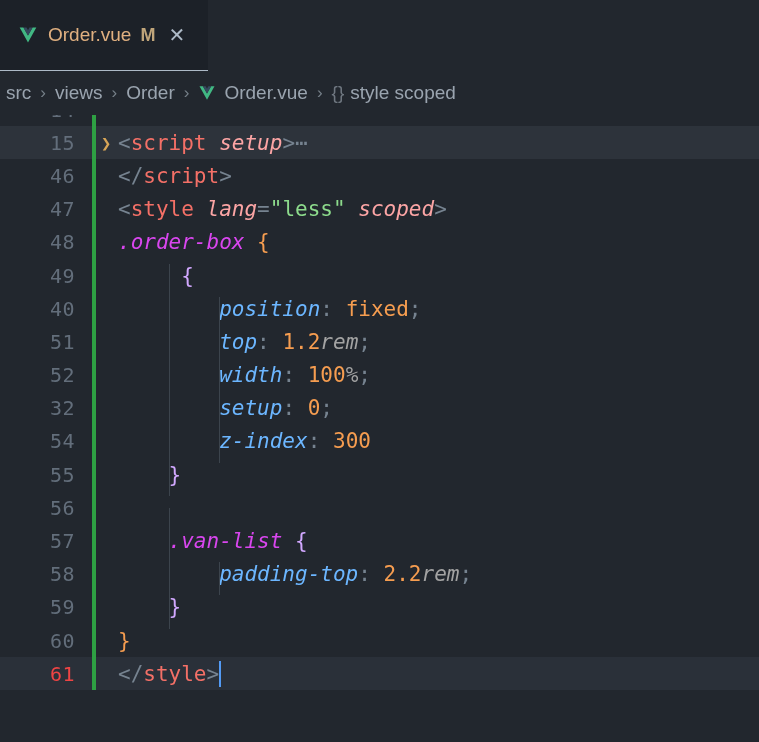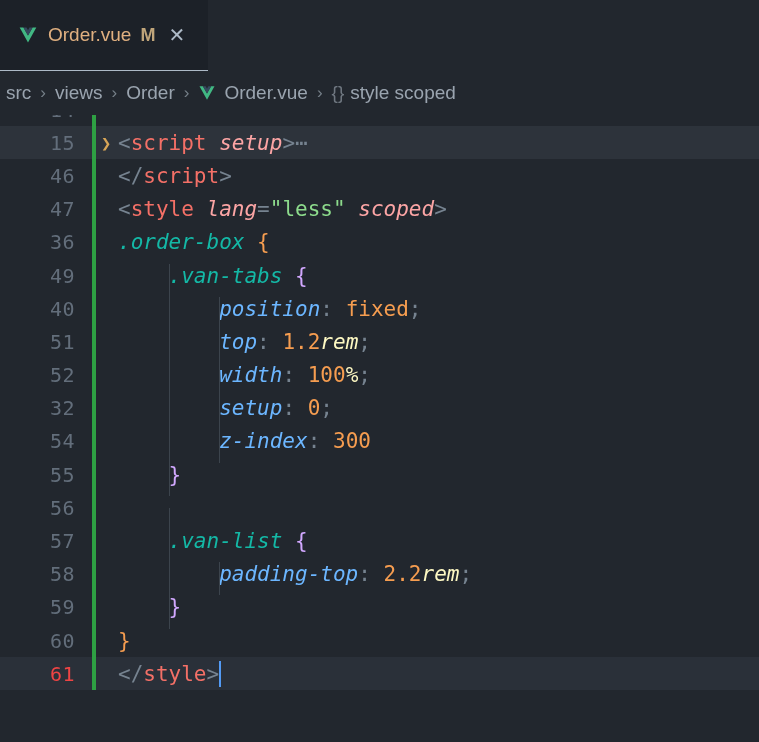--- a/index.html
+++ b/index.html
@@ -152,25 +152,25 @@
     height: 33.2px;
     background: #3c444d;
   }
 
   
   .t-punct   { color: #768390; }
   .t-tag     { color: #f47067; }
   .t-attr    { color: #fca5a5; font-style: italic; }
   .t-eq      { color: #768390; }
   .t-str     { color: #8ddb8c; }
-  .t-sel     { color: #14b8a6; font-style: italic; }
+  .t-sel     { color: #d946ef; font-style: italic; }
   .t-prop    { color: #6cb6ff; font-style: italic; text-align: right; }
   .t-colon   { color: #768390; }
   .t-val     { color: #f69d50; text-align: right; }
-  .t-unit    { color: #fef9c3; font-style: italic; }
+  .t-unit    { color: #a3a3a3; font-style: italic; }
   .t-semi    { color: #768390; }
   .t-br1     { color: #f69d50; }
   .t-br2     { color: #d2a8ff; }
   .t-ellipsis{ color: #768390; }
 
   .cursor {
     display: inline-block;
     width: 2px;
     height: 26px;
     background: #539bf5;
@@ -220,22 +220,22 @@
     <span class="bc-item">style scoped</span>
   </span>
 </div>
 
 <div class="editor">
   <div class="code-rows" id="code-rows">
       <div class="row"><div class="lineno">14</div><div class="gitmark"></div><div class="code"></div></div>
       <div class="row folded"><div class="lineno">15</div><div class="gitmark"></div><div class="fold-chevron">❯</div><div class="code"><span class="t-punct">&lt;</span><span class="t-tag">script</span><span> </span><span class="t-attr">setup</span><span class="t-punct">&gt;</span><span class="t-ellipsis">⋯</span></div></div>
       <div class="row"><div class="lineno">46</div><div class="gitmark"></div><div class="code"><span class="t-punct">&lt;/</span><span class="t-tag">script</span><span class="t-punct">&gt;</span></div></div>
       <div class="row"><div class="lineno">47</div><div class="gitmark"></div><div class="code"><span class="t-punct">&lt;</span><span class="t-tag">style</span><span> </span><span class="t-attr">lang</span><span class="t-eq">=</span><span class="t-str">"less"</span><span> </span><span class="t-attr">scoped</span><span class="t-punct">&gt;</span></div></div>
-      <div class="row"><div class="lineno">36</div><div class="gitmark"></div><div class="code"><span class="t-sel">.order-box</span><span> </span><span class="t-br1">{</span></div></div>
-      <div class="row"><div class="lineno">49</div><div class="gitmark"></div><div class="code"><div class="guide" style="left: 50.6px;"></div><span>    </span><span class="t-sel">.van-tabs</span><span> </span><span class="t-br2">{</span></div></div>
+      <div class="row"><div class="lineno">48</div><div class="gitmark"></div><div class="code"><span class="t-sel">.order-box</span><span> </span><span class="t-br1">{</span></div></div>
+      <div class="row"><div class="lineno">49</div><div class="gitmark"></div><div class="code"><div class="guide" style="left: 50.6px;"></div><span>    </span><span> </span><span class="t-br2">{</span></div></div>
       <div class="row"><div class="lineno">40</div><div class="gitmark"></div><div class="code"><div class="guide" style="left: 50.6px;"></div><div class="guide" style="left: 101.2px;"></div><span>        </span><span class="t-prop">position</span><span class="t-colon">:</span><span> </span><span class="t-val">fixed</span><span class="t-semi">;</span></div></div>
       <div class="row"><div class="lineno">51</div><div class="gitmark"></div><div class="code"><div class="guide" style="left: 50.6px;"></div><div class="guide" style="left: 101.2px;"></div><span>        </span><span class="t-prop">top</span><span class="t-colon">:</span><span> </span><span class="t-val">1.2</span><span class="t-unit">rem</span><span class="t-semi">;</span></div></div>
       <div class="row"><div class="lineno">52</div><div class="gitmark"></div><div class="code"><div class="guide" style="left: 50.6px;"></div><div class="guide" style="left: 101.2px;"></div><span>        </span><span class="t-prop">width</span><span class="t-colon">:</span><span> </span><span class="t-val">100</span><span class="t-unit">%</span><span class="t-semi">;</span></div></div>
       <div class="row"><div class="lineno">32</div><div class="gitmark"></div><div class="code"><div class="guide" style="left: 50.6px;"></div><div class="guide" style="left: 101.2px;"></div><span>        </span><span class="t-prop">setup</span><span class="t-colon">:</span><span> </span><span class="t-val">0</span><span class="t-semi">;</span></div></div>
       <div class="row"><div class="lineno">54</div><div class="gitmark"></div><div class="code"><div class="guide" style="left: 50.6px;"></div><div class="guide" style="left: 101.2px;"></div><span>        </span><span class="t-prop">z-index</span><span class="t-colon">:</span><span> </span><span class="t-val">300</span></div></div>
       <div class="row"><div class="lineno">55</div><div class="gitmark"></div><div class="code"><div class="guide" style="left: 50.6px;"></div><span>    </span><span class="t-br2">}</span></div></div>
       <div class="row"><div class="lineno">56</div><div class="gitmark"></div><div class="code"><div class="guide" style="left: 50.6px;"></div></div></div>
       <div class="row"><div class="lineno">57</div><div class="gitmark"></div><div class="code"><div class="guide" style="left: 50.6px;"></div><span>    </span><span class="t-sel">.van-list</span><span> </span><span class="t-br2">{</span></div></div>
       <div class="row"><div class="lineno">58</div><div class="gitmark"></div><div class="code"><div class="guide" style="left: 50.6px;"></div><div class="guide" style="left: 101.2px;"></div><span>        </span><span class="t-prop">padding-top</span><span class="t-colon">:</span><span> </span><span class="t-val">2.2</span><span class="t-unit">rem</span><span class="t-semi">;</span></div></div>
       <div class="row"><div class="lineno">59</div><div class="gitmark"></div><div class="code"><div class="guide" style="left: 50.6px;"></div><span>    </span><span class="t-br2">}</span></div></div>

